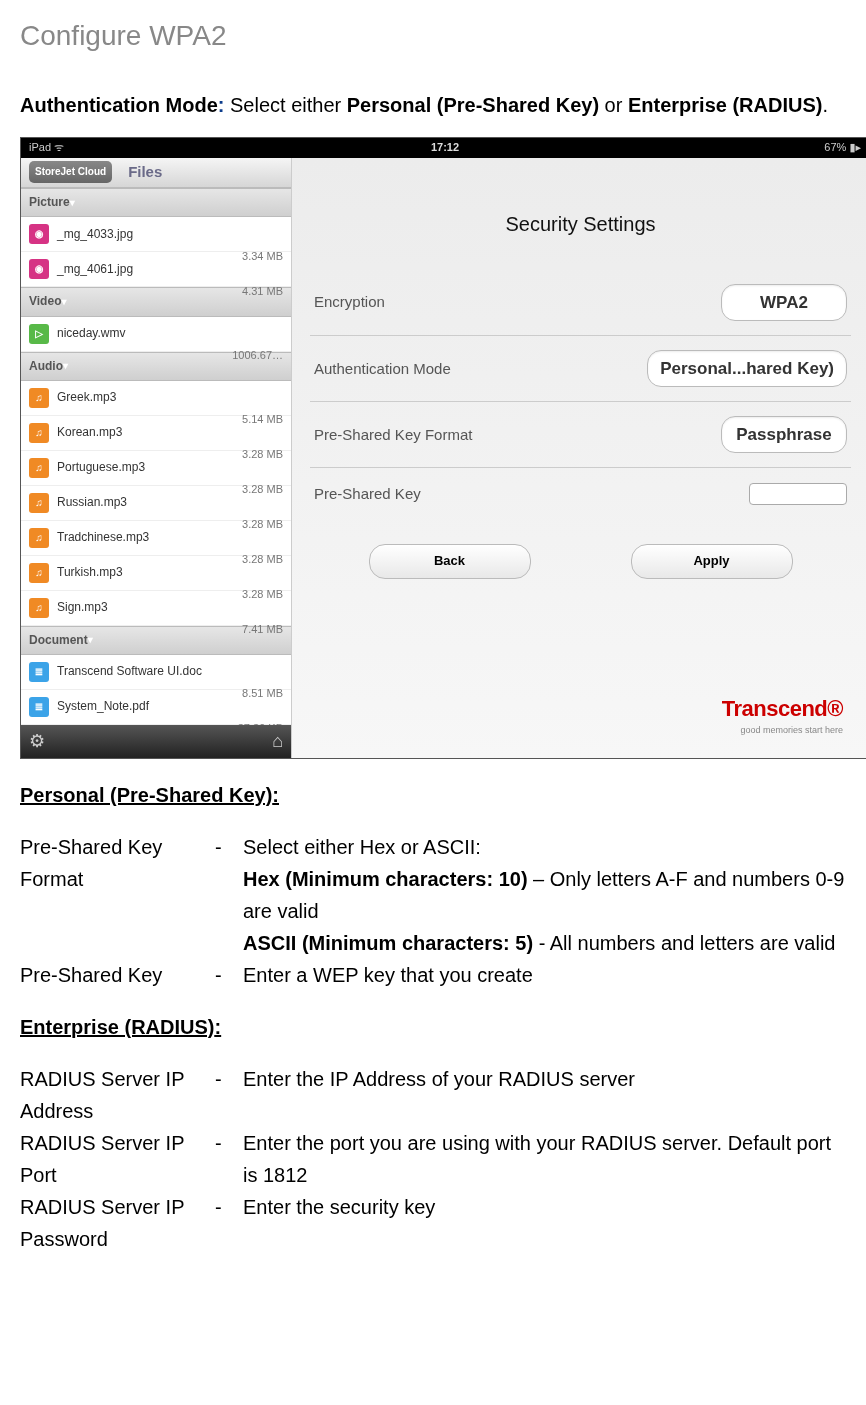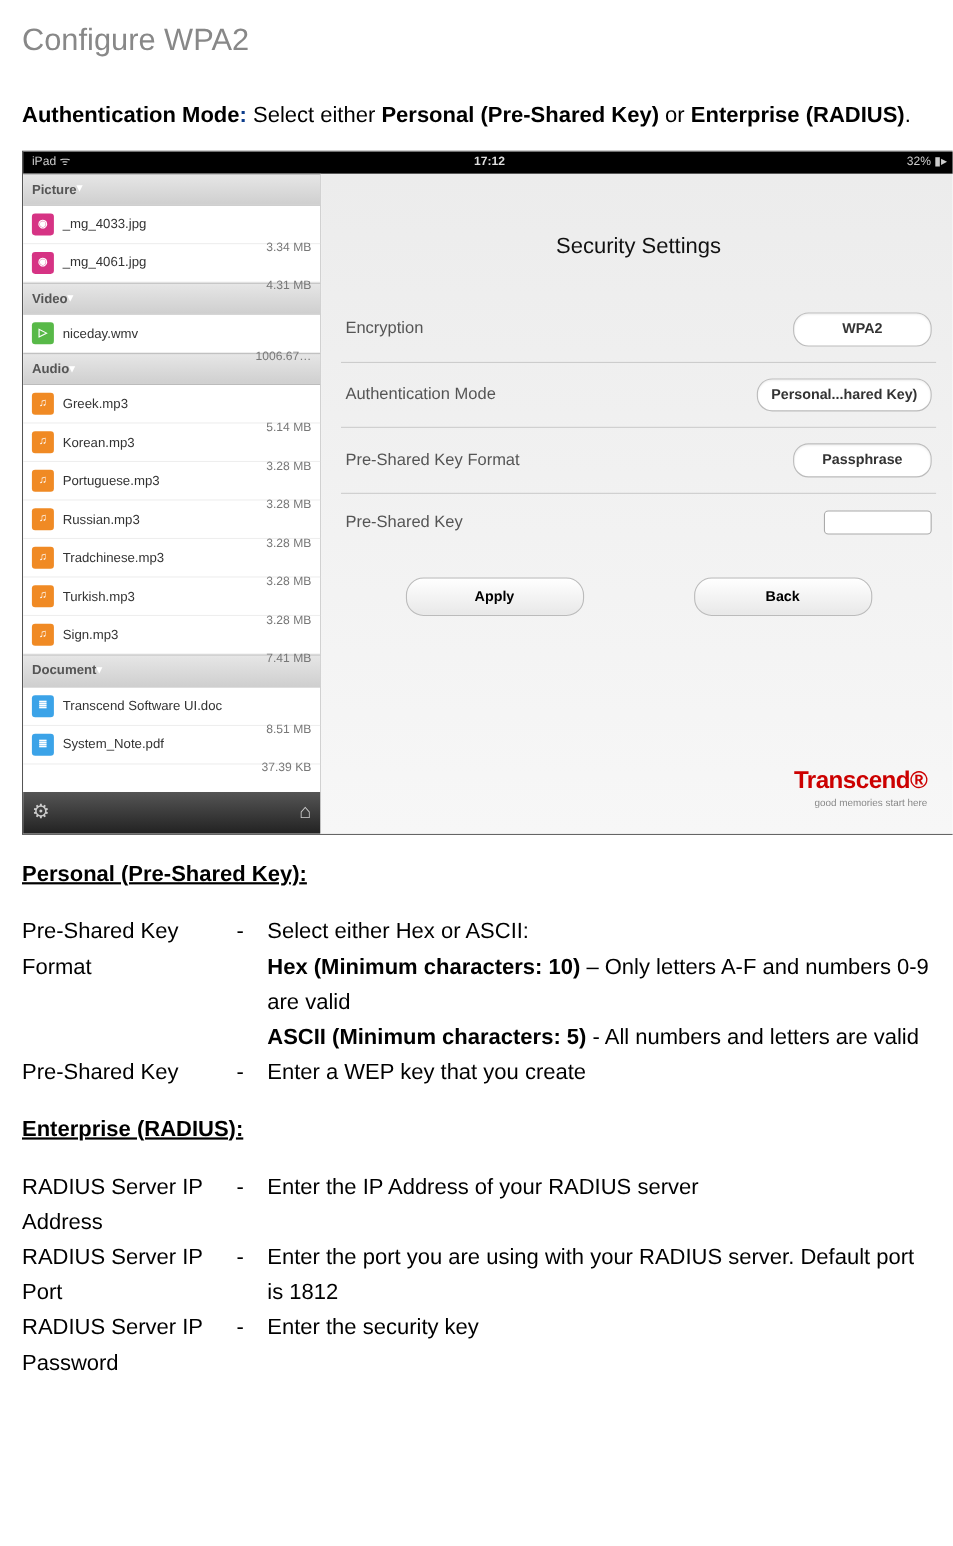--- a/index.html
+++ b/index.html
@@ -170,21 +170,21 @@
   .setting-label {
     color:#555;
     font-size:15px;
   }
   .pill-btn {
     min-width:100px;
     padding:4px 12px;
     border-radius:14px;
     background:#fff;
     border:1px solid #bbb;
-    font-size:13px;
+    font-size:17px;
     font-weight:bold;
     color:#333;
     text-align:center;
     box-shadow: inset 0 1px 2px rgba(0,0,0,0.08);
   }
   .pill-input {
     width:96px;height:20px;border-radius:4px;border:1px solid #aaa;background:#fff;
   }
   .action-row {
     display:flex;
@@ -221,24 +221,28 @@
 <h2 class="page-title">Configure WPA2</h2>
 
 <p class="intro">
   <span class="bold">Authentication Mode</span><span class="colon-highlight">:</span><span> Select either </span><span class="bold">Personal (Pre-Shared Key)</span><span> or </span><span class="bold">Enterprise (RADIUS)</span><span>.</span>
 </p>
 
 <div class="ipad-frame">
   <div class="statusbar">
     <span>iPad  ᯤ</span>
     <span class="center">17:12</span>
-    <span>32% ▮▸</span>
+    <span>67% ▮▸</span>
   </div>
   <div class="ipad-body">
     <div class="sidebar">
+      <div class="sb-header">
+        <span class="app-pill">StoreJet Cloud</span>
+        <span class="files">Files</span>
+      </div>
       <div id="sections-mount">
           <div class="section-bar">
             <span>Picture</span>
             <span class="chev">▾</span>
           </div>
           <div class="file-row">
             <span class="icon ic-pink">◉</span>
             <span class="name">_mg_4033.jpg</span>
             <span class="size">3.34 MB</span>
           </div>
@@ -329,22 +333,22 @@
         <div class="setting-row">
           <span class="setting-label">Pre-Shared Key Format</span>
           <span class="pill-btn">Passphrase</span>
         </div>
         <div class="setting-row">
           <span class="setting-label">Pre-Shared Key</span>
           <span class="pill-input"></span>
         </div>
       </div>
       <div class="action-row">
+        <span class="action-btn">Back</span>
         <span class="action-btn">Apply</span>
-        <span class="action-btn">Back</span>
       </div>
       <div class="brand">
         <span class="t">Transcend®</span>
         <span class="s">good memories start here</span>
       </div>
     </div>
   </div>
 </div>
 
 <p class="section-head"><span>Personal (Pre-Shared Key)</span>:</p>

